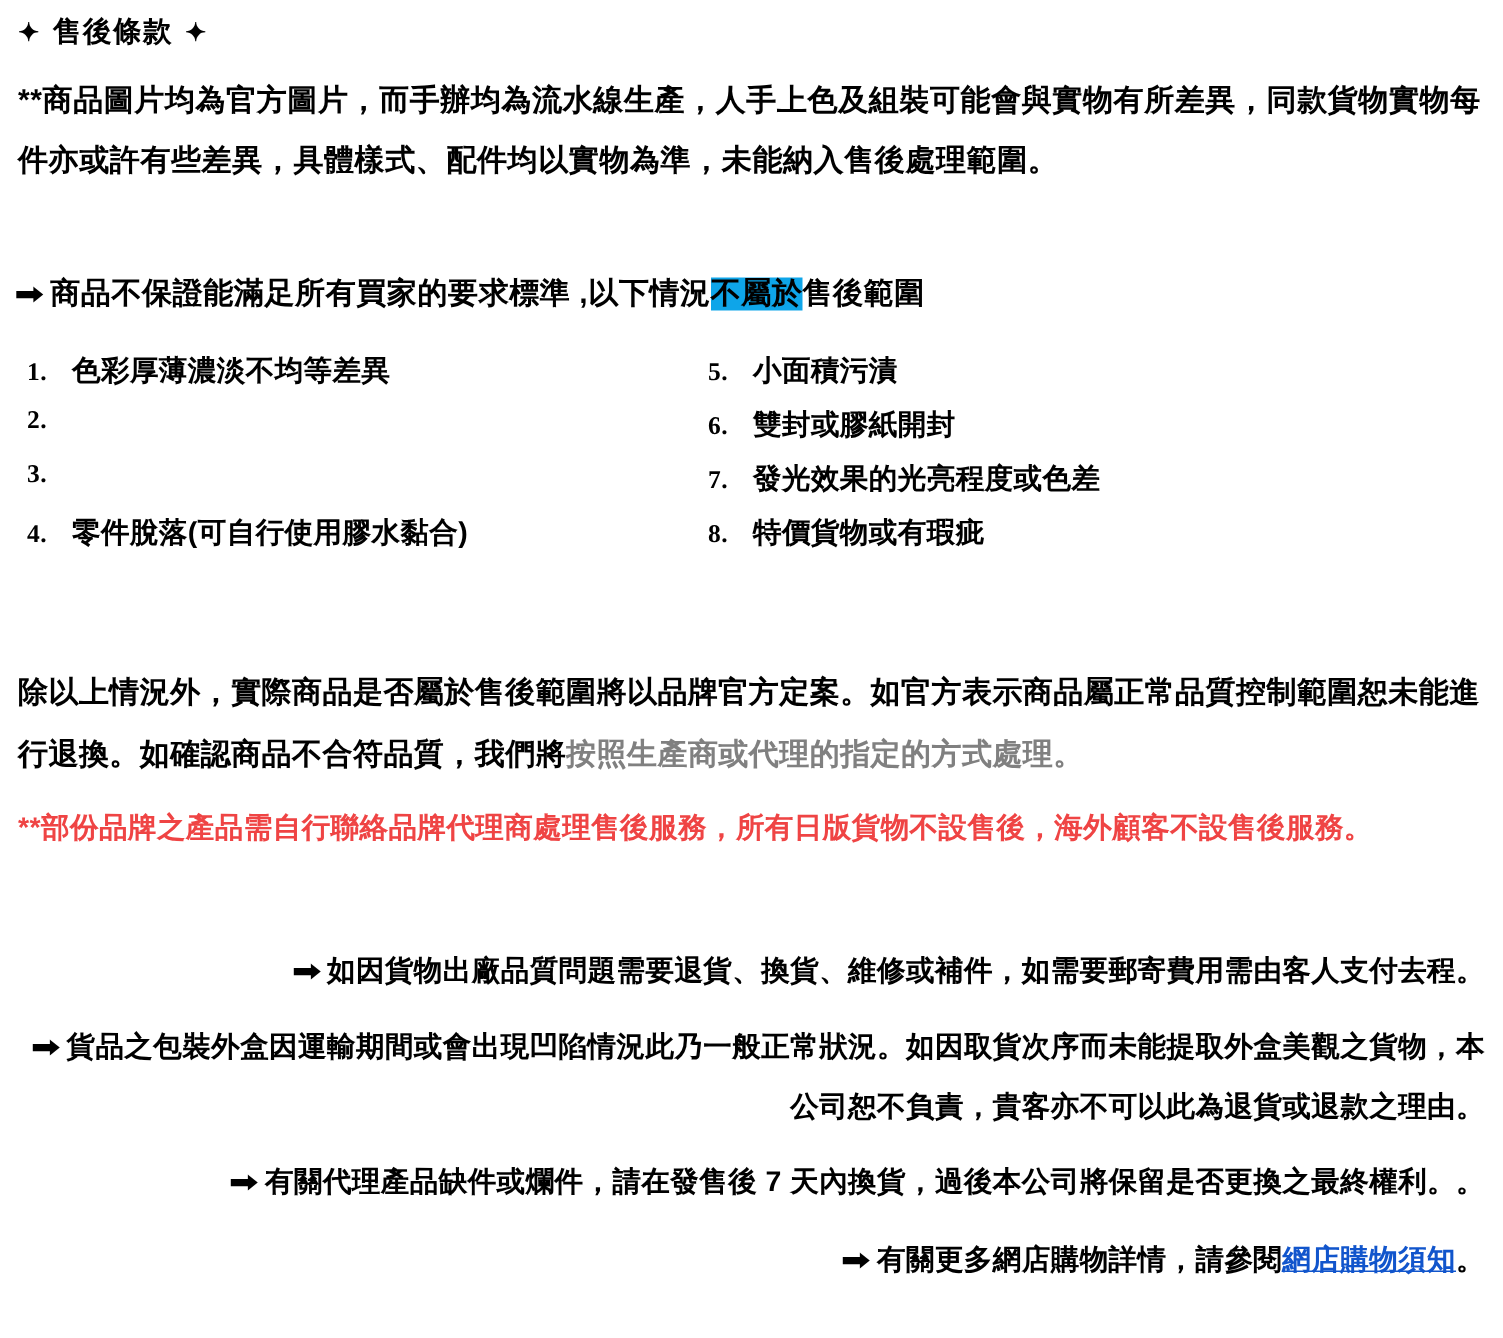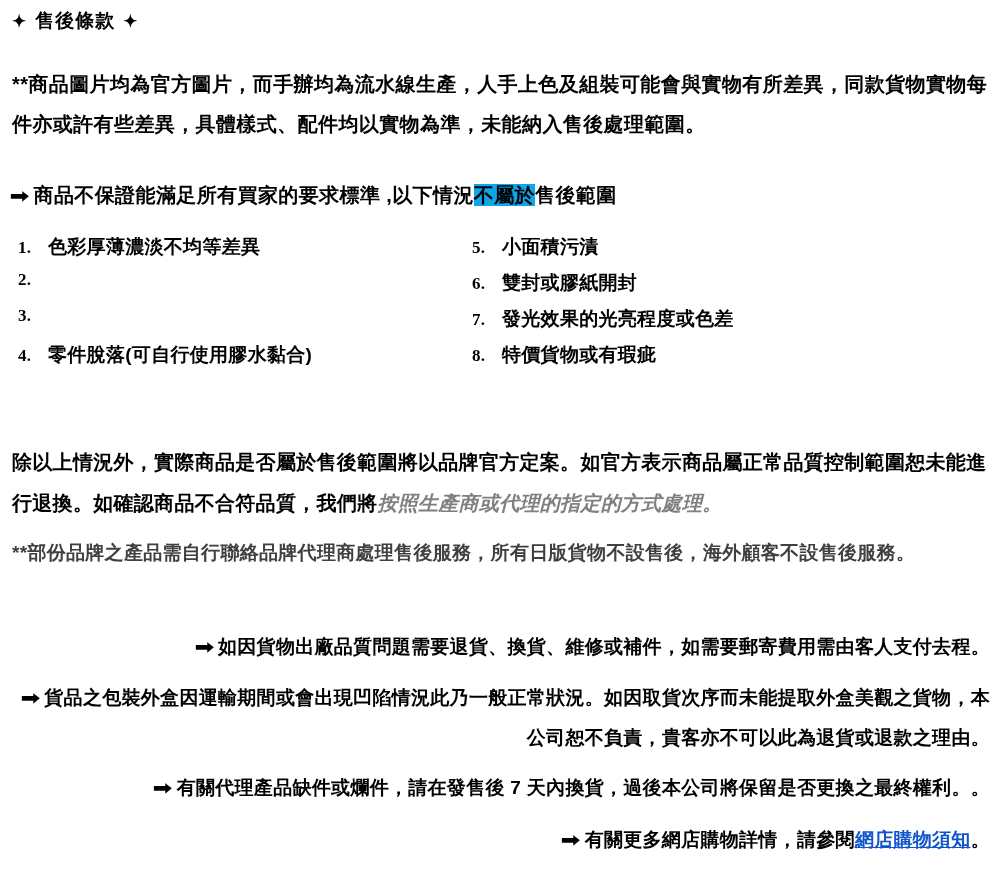--- a/index.html
+++ b/index.html
@@ -37,21 +37,21 @@
     font-weight: bold;
   }
   .title-row .title-text {
     margin: 0 8px;
   }
 
   
   .para1 {
     position: absolute;
     left: 12px;
-    top: 64px;
+    top: 47px;
     width: 978px;
     font-size: 20px;
     font-weight: bold;
     line-height: 40px;
     letter-spacing: 0.4px;
   }
 
   
   .arrow-head {
     position: absolute;
@@ -107,32 +107,32 @@
   .para2 {
     position: absolute;
     left: 12px;
     top: 442px;
     width: 978px;
     font-size: 20px;
     font-weight: bold;
     line-height: 41px;
     letter-spacing: 0.3px;
   }
-  .grey { color: #808080; font-style: italic; }
+  .grey { color: #808080; }
 
   
   .para-red {
     position: absolute;
     left: 12px;
     top: 533px;
     width: 978px;
     font-size: 19px;
     font-weight: bold;
     line-height: 39px;
-    color: #404040;
+    color: #ef4444;
     letter-spacing: 0.3px;
   }
 
   
   .bullet {
     position: absolute;
     left: 12px;
     width: 978px;
     font-size: 19px;
     font-weight: bold;

